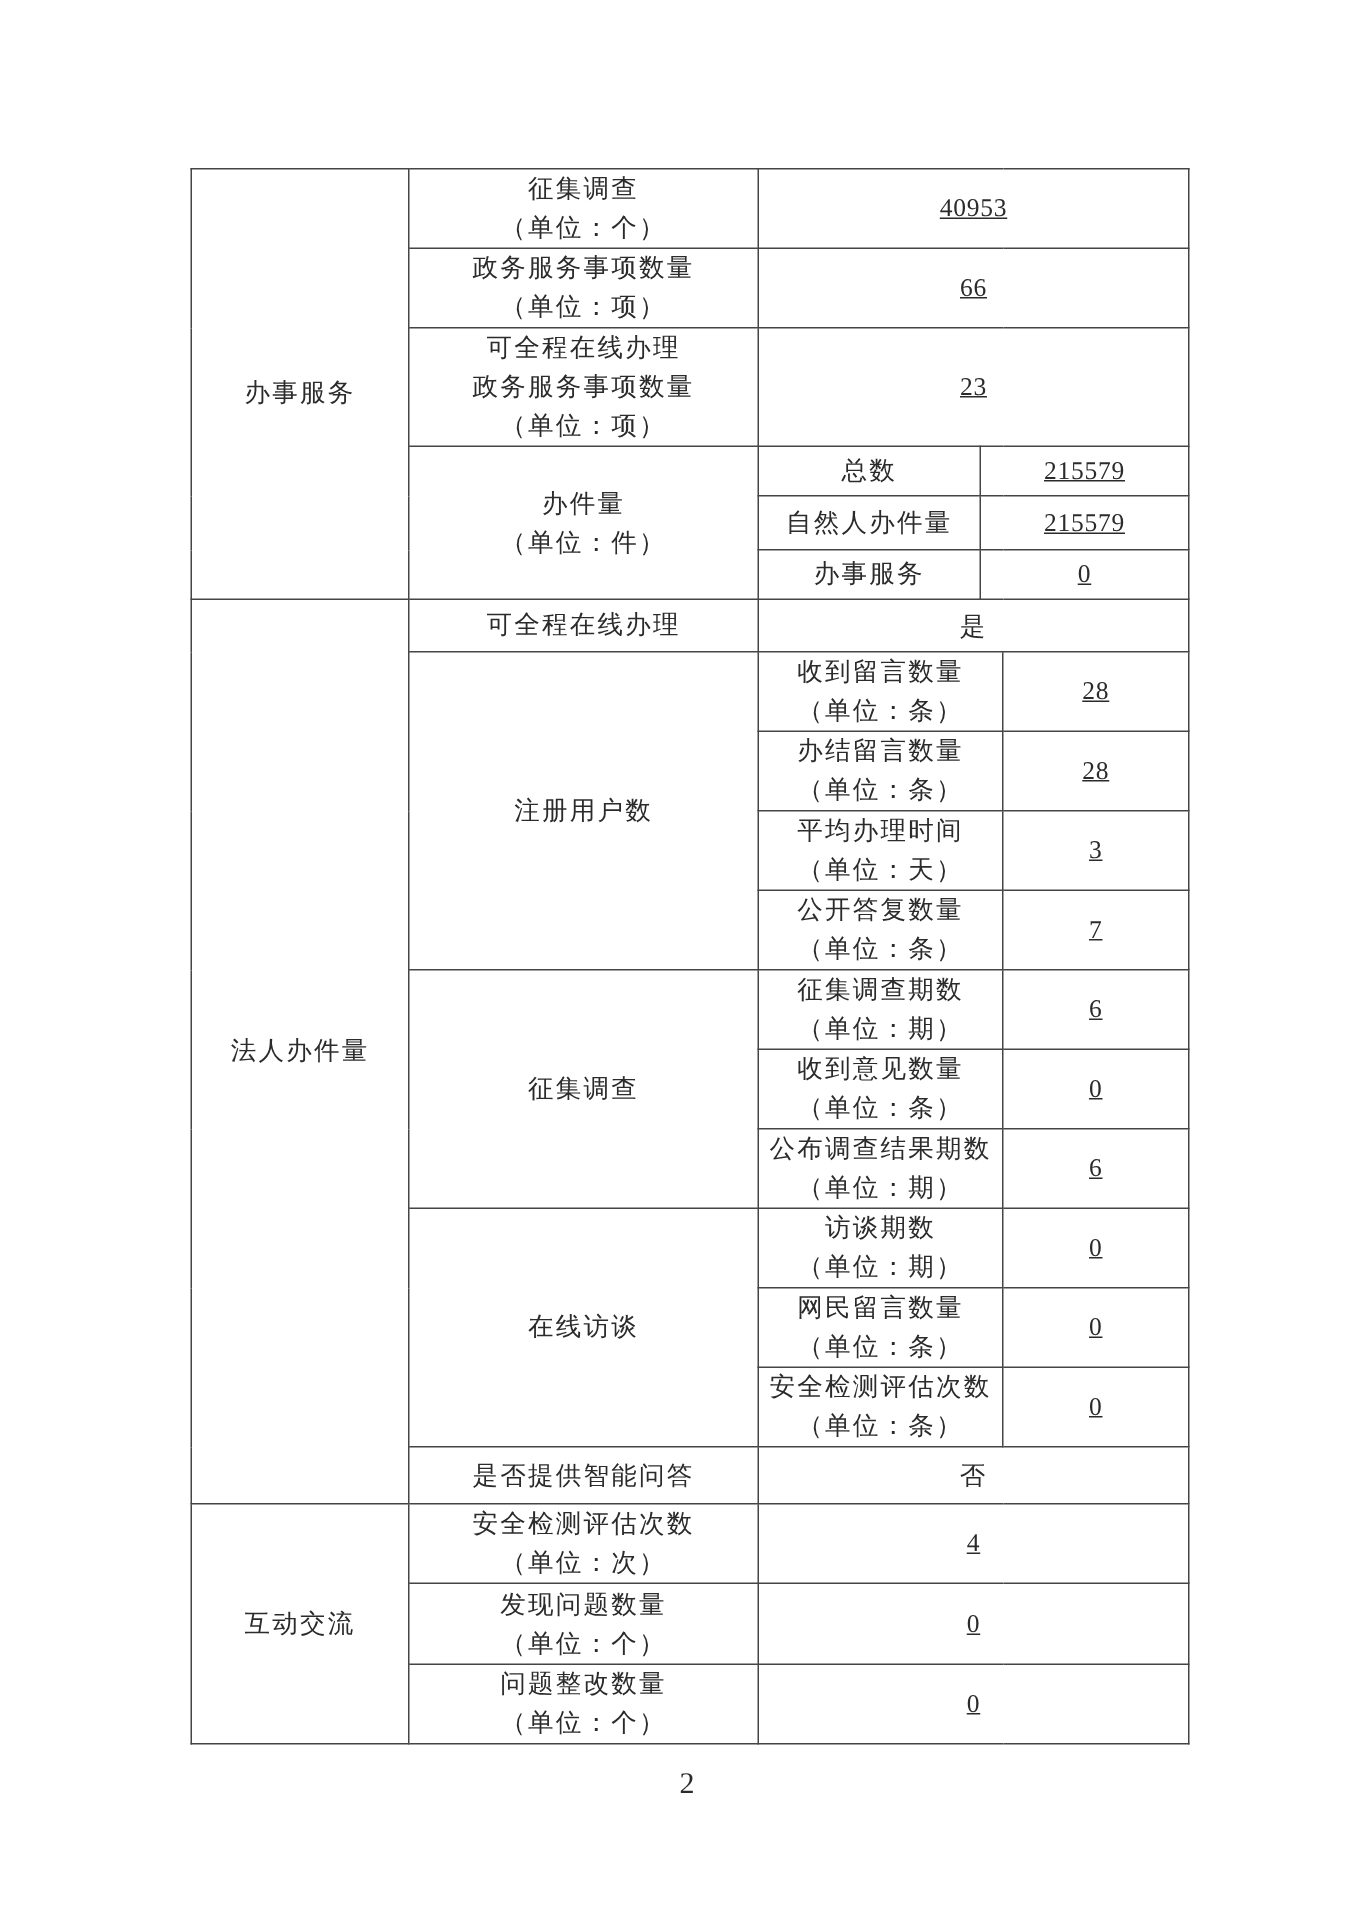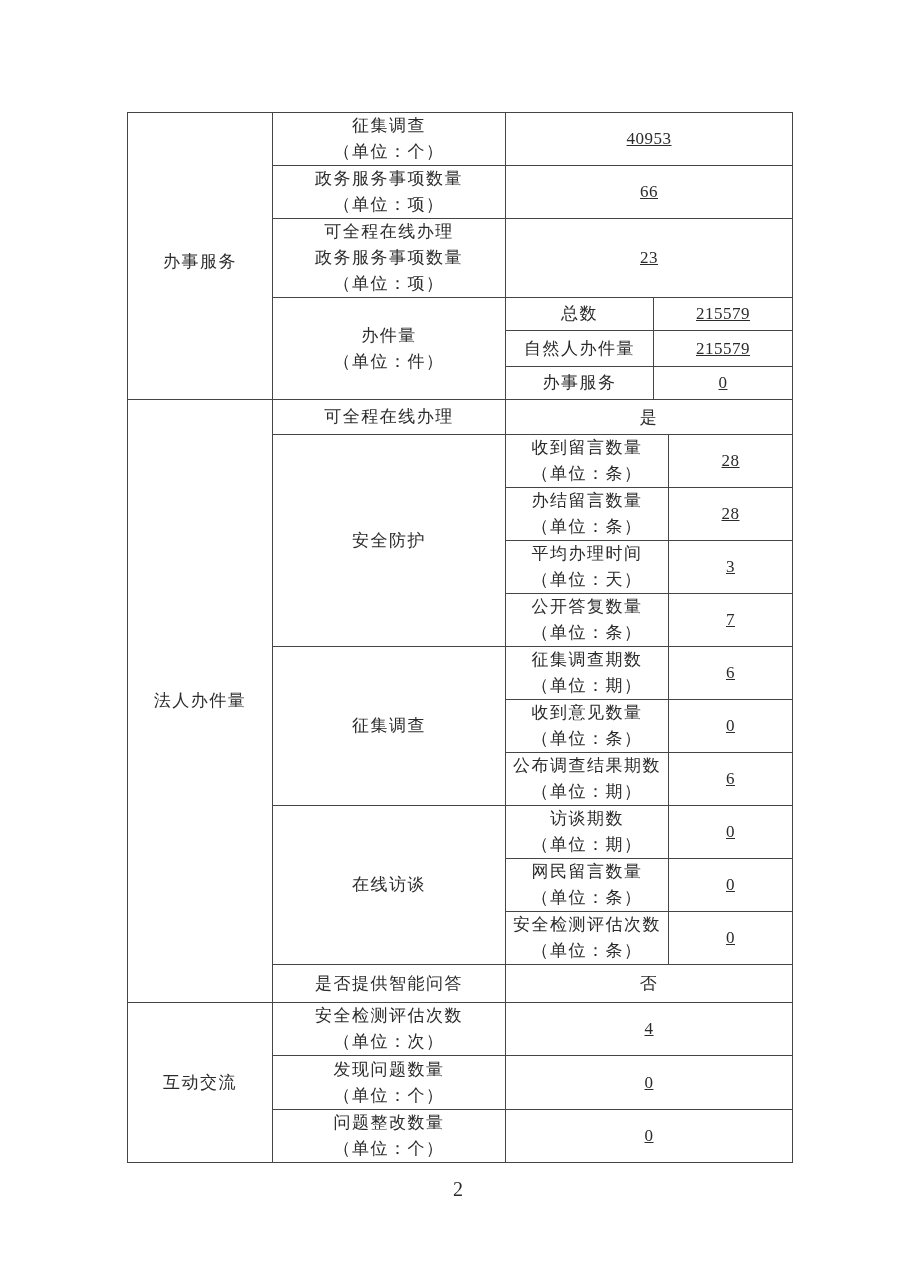--- a/index.html
+++ b/index.html
@@ -128,21 +128,21 @@
       <td rowspan="12" class="section-cell">
         <div class="label-line">法人办件量</div>
       </td>
       <td>
         <div class="label-line">可全程在线办理</div>
       </td>
       <td colspan="3" class="cn-val">是</td>
     </tr>
     <tr style="height:50px">
       <td rowspan="4">
-        <div class="label-line">安全防护</div>
+        <div class="label-line">注册用户数</div>
       </td>
       <td colspan="2">
         <div class="label-line">收到留言数量</div>
         <div class="label-line">（单位：条）</div>
       </td>
       <td class="val">28</td>
     </tr>
     <tr style="height:52px">
       <td colspan="2">
         <div class="label-line">办结留言数量</div>

